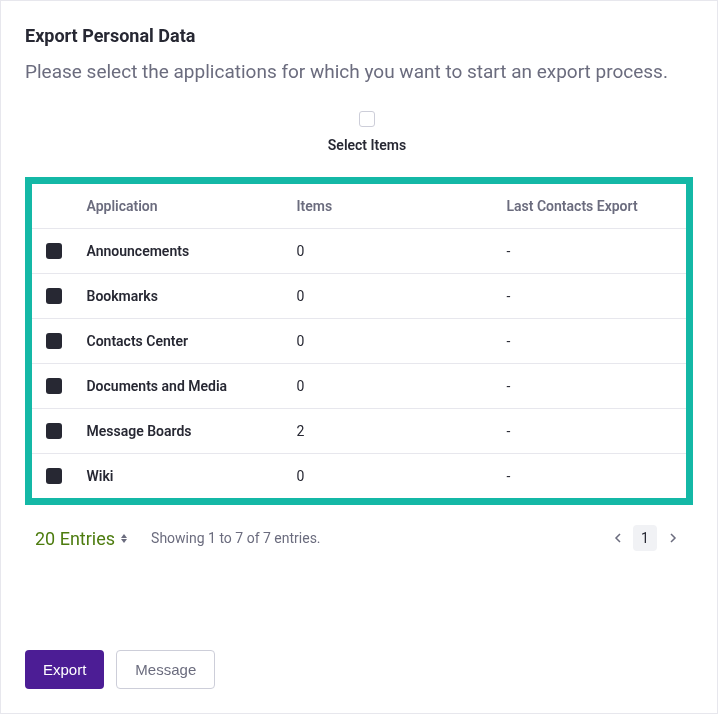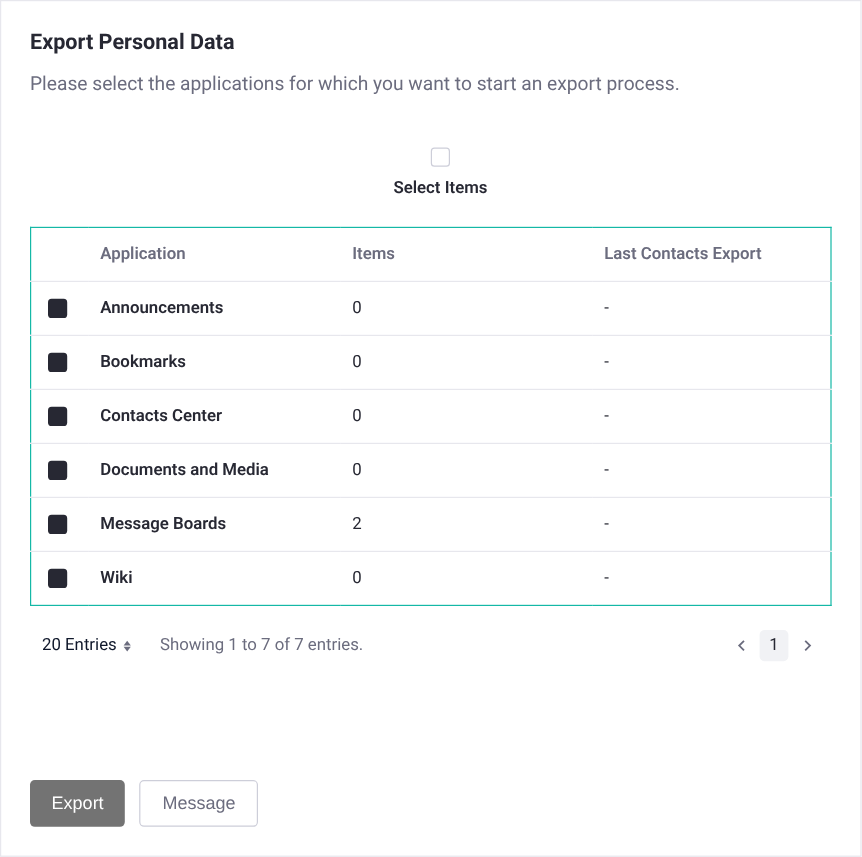--- a/index.html
+++ b/index.html
@@ -20,23 +20,23 @@
       padding: 24px;
       position: relative;
     }
     .title {
       font-size: 18px;
       font-weight: 700;
       color: #272833;
       margin-bottom: 14px;
     }
     .description {
-      font-size: 16px;
-      color: #6b6c7e;
-      margin-bottom: 44px;
+      font-size: 19px;
+      color: #6b6c7e;
+      margin-bottom: 28px;
     }
     .select-items-row {
       display: flex;
       align-items: center;
       gap: 10px;
       padding-left: 16px;
       margin-bottom: 24px;
       flex-direction: column;
     }
     .checkbox-empty {
@@ -49,21 +49,21 @@
       flex-shrink: 0;
     }
     .select-items-label {
       font-size: 14px;
       font-weight: 600;
       color: #272833;
     }
     .table {
       width: 100%;
       border-collapse: collapse;
-      border: 1px solid #14b8a6;
+      border: 7px solid #14b8a6;
     }
     .table thead th {
       text-align: left;
       font-weight: 600;
       color: #6b6c7e;
       font-size: 14px;
       padding: 14px 10px;
       border-bottom: 1px solid #e7e7ed;
     }
     .table thead th.col-checkbox {
@@ -109,22 +109,22 @@
     }
     .pagination-left {
       display: flex;
       align-items: center;
       gap: 24px;
     }
     .entries-selector {
       display: flex;
       align-items: center;
       gap: 6px;
-      color: #0f172a;
-      font-size: 14px;
+      color: #4d7c0f;
+      font-size: 18px;
       cursor: pointer;
     }
     .sort-icon {
       display: inline-flex;
       flex-direction: column;
       line-height: 0;
       gap: 1px;
     }
     .sort-icon .caret-up,
     .sort-icon .caret-down {
@@ -171,21 +171,21 @@
       cursor: pointer;
     }
     .button-row {
       position: absolute;
       bottom: 24px;
       left: 24px;
       display: flex;
       gap: 12px;
     }
     .btn-primary {
-      background: #737373;
+      background: #4c1d95;
       color: #fff;
       border: none;
       border-radius: 4px;
       padding: 10px 18px;
       font-size: 15px;
       font-weight: 500;
       cursor: pointer;
     }
     .btn-secondary {
       background: #fff;

